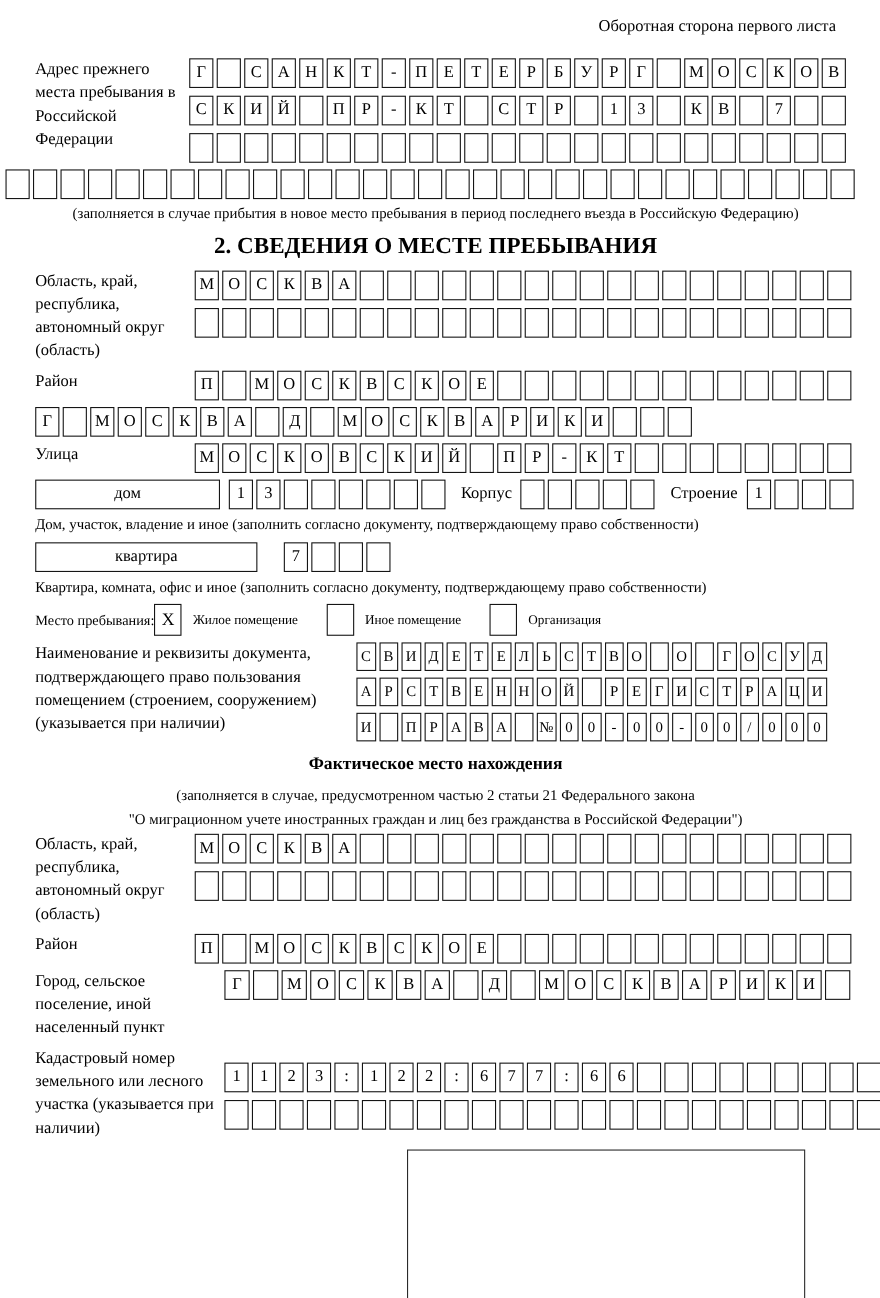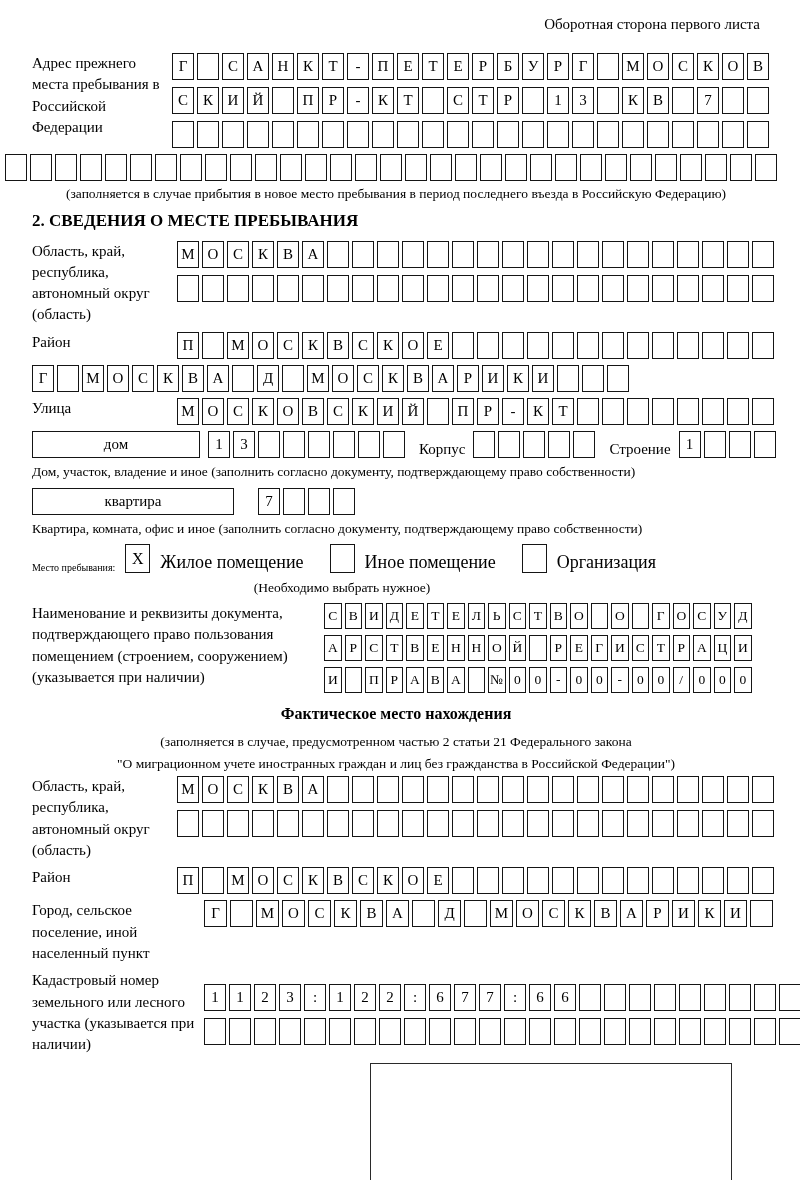--- a/index.html
+++ b/index.html
@@ -3,52 +3,52 @@
 <meta charset="utf-8">
 <style>
   html,body{margin:0;padding:0;background:#fff;}
   .page{
     width:800px;height:1180px;box-sizing:border-box;overflow:hidden;
     padding:16px 40px 0 32px;background:#fff;color:#000;
     font-family:"Liberation Serif","DejaVu Serif",serif;
   }
   .top-note{text-align:right;font-size:15px;margin-bottom:20px;}
   .frow{display:flex;align-items:flex-start;margin-bottom:6px;}
-  .frow.ac{align-items:flex-end;}
+  .frow.ac{align-items:center;}
   .flabel{font-size:15px;line-height:1.42;padding-right:6px;box-sizing:border-box;}
   .w140{flex:0 0 140px;}
   .w145{flex:0 0 145px;}
   .w172{flex:0 0 172px;}
   .w292{flex:0 0 292px;}
   .cellrows .cells{margin-bottom:7px;}
   .cellrows .cells:last-child{margin-bottom:0;}
   .cells{display:flex;gap:3px;flex-wrap:nowrap;}
   .cell{
     flex:0 0 22px;height:27px;box-sizing:border-box;border:1.6px solid #151515;
     display:flex;align-items:center;justify-content:center;font-size:15px;background:#fff;
   }
   .cells.sm .cell{flex:0 0 17.5px;height:26px;font-size:13.5px;}
   .cells.lg .cell{flex:0 0 23px;}
   .fullrow{margin-left:-27px;margin-top:2px;margin-bottom:4px;}
   .center-note{text-align:center;font-size:13.5px;margin-bottom:4px;line-height:1.3;}
-  .sec-title{font-weight:bold;font-size:17px;margin:8px 0 10px;}
+  .sec-title{text-align:center;font-weight:bold;font-size:21px;margin:8px 0 10px;}
   .widebox{
     box-sizing:border-box;border:1.6px solid #151515;height:27px;
     display:flex;align-items:center;justify-content:center;font-size:15px;background:#fff;
   }
   .house-type{width:168px;margin-right:8px;flex:none;}
   .apt-type{width:202px;margin-right:24px;flex:none;}
   .inline-lbl{font-size:15px;margin:0 8px 0 14px;flex:none;}
   .caption{font-size:13.5px;margin:3px 0 7px;line-height:1.25;}
-  .stay-lbl{font-size:10px;margin-right:10px;flex:none;}
+  .stay-lbl{font-size:13px;margin-right:0;flex:none;}
   .chk{
     width:25px;height:29px;box-sizing:border-box;border:1.6px solid #151515;flex:none;
     display:flex;align-items:center;justify-content:center;font-size:16px;background:#fff;
   }
-  .optlbl{font-size:18px;margin:0 26px 0 10px;flex:none;}
+  .optlbl{font-size:12px;margin:0 26px 0 10px;flex:none;}
   .stay-note{width:620px;margin-bottom:6px;}
   .doc-rows .cells{margin-bottom:6px;}
   .sub-title{text-align:center;font-weight:bold;font-size:16px;margin:12px 0 10px;}
   .stamp-box{
     width:362px;height:172px;box-sizing:border-box;border:1.5px solid #2a2a2a;
     margin:8px 0 6px 338px;background:#fff;
   }
   .cad-rows{margin-top:14px;}
 </style>
 </head>
@@ -368,21 +368,20 @@
 
   <div class="frow ac">
     <span class="stay-lbl">Место пребывания:</span>
     <span class="chk">X</span>
     <span class="optlbl">Жилое помещение</span>
     <span class="chk"></span>
     <span class="optlbl">Иное помещение</span>
     <span class="chk"></span>
     <span class="optlbl">Организация</span>
   </div>
-  <div class="center-note stay-note">(Необходимо выбрать нужное)</div>
 
   <div class="frow">
     <div class="flabel w292">Наименование и реквизиты документа, подтверждающего право пользования помещением (строением, сооружением) (указывается при наличии)</div>
     <div class="cellrows doc-rows">
       <div class="cells sm">
           <span class="cell">С</span>
           <span class="cell">В</span>
           <span class="cell">И</span>
           <span class="cell">Д</span>
           <span class="cell">Е</span>

